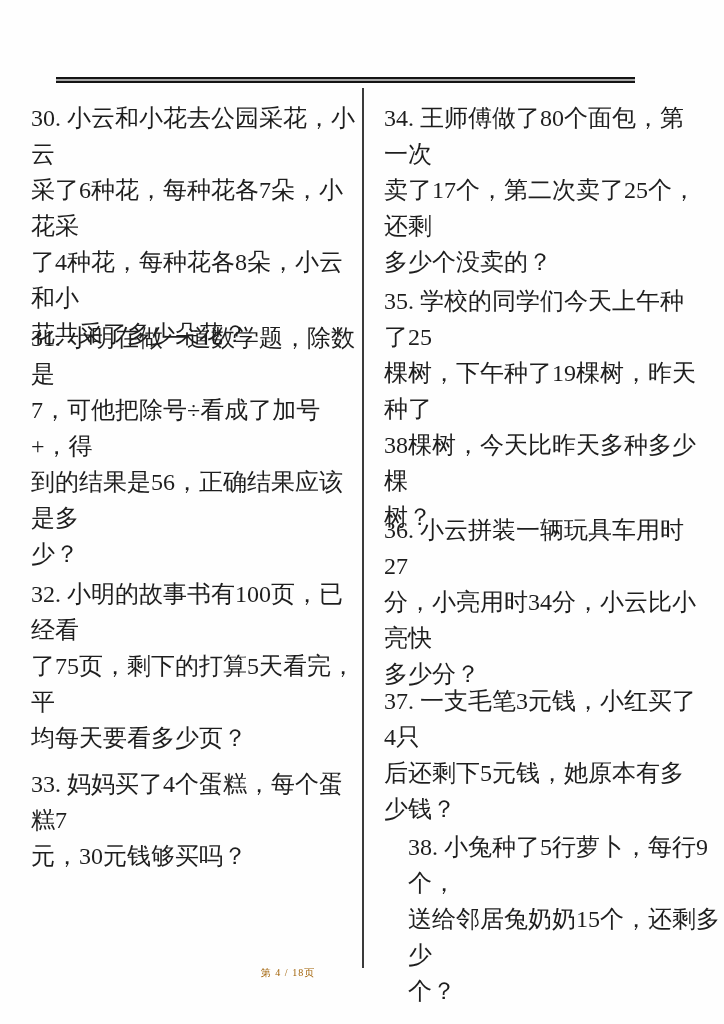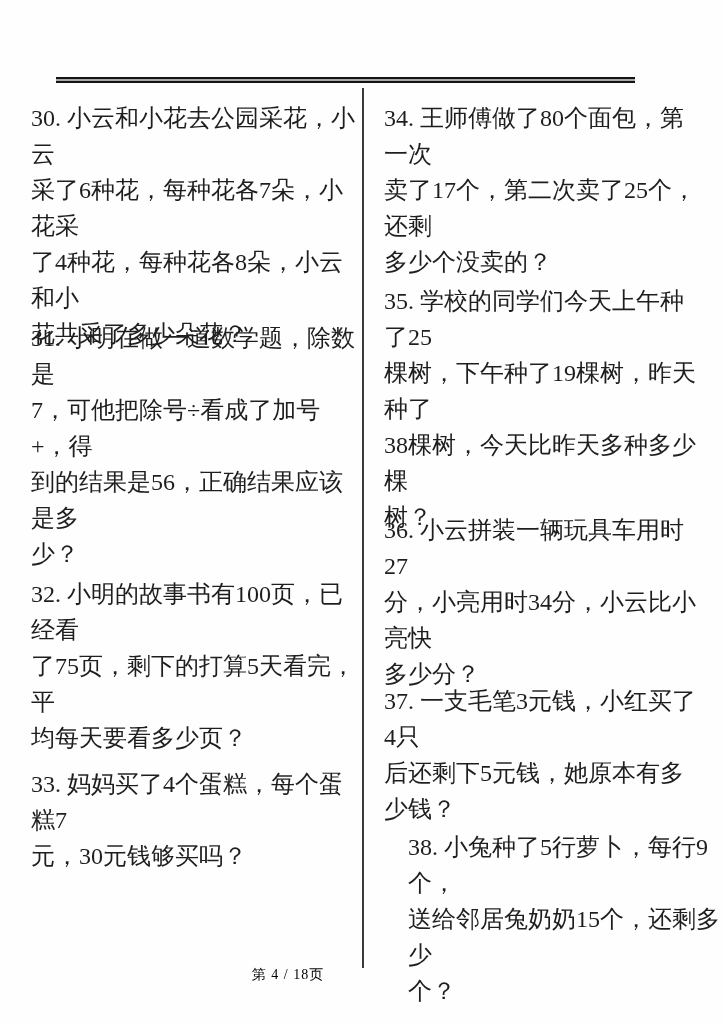--- a/index.html
+++ b/index.html
@@ -52,22 +52,22 @@
   .pos-35 { top: 283px; }
   .pos-36 { top: 512px; }
   .pos-37 { top: 683px; }
   .pos-38 { top: 829px; margin-left: 24px; }
   .footer {
     position: absolute;
     left: 0;
     top: 966px;
     width: 576px;
     text-align: center;
-    font-size: 14px;
-    color: #000000;
+    font-size: 10px;
+    color: #a16207;
     letter-spacing: 1px;
   }
 </style>
 </head>
 <body>
 
 <div class="page">
 
   <div class="top-rule"></div>
   <div class="column-divider"></div>

